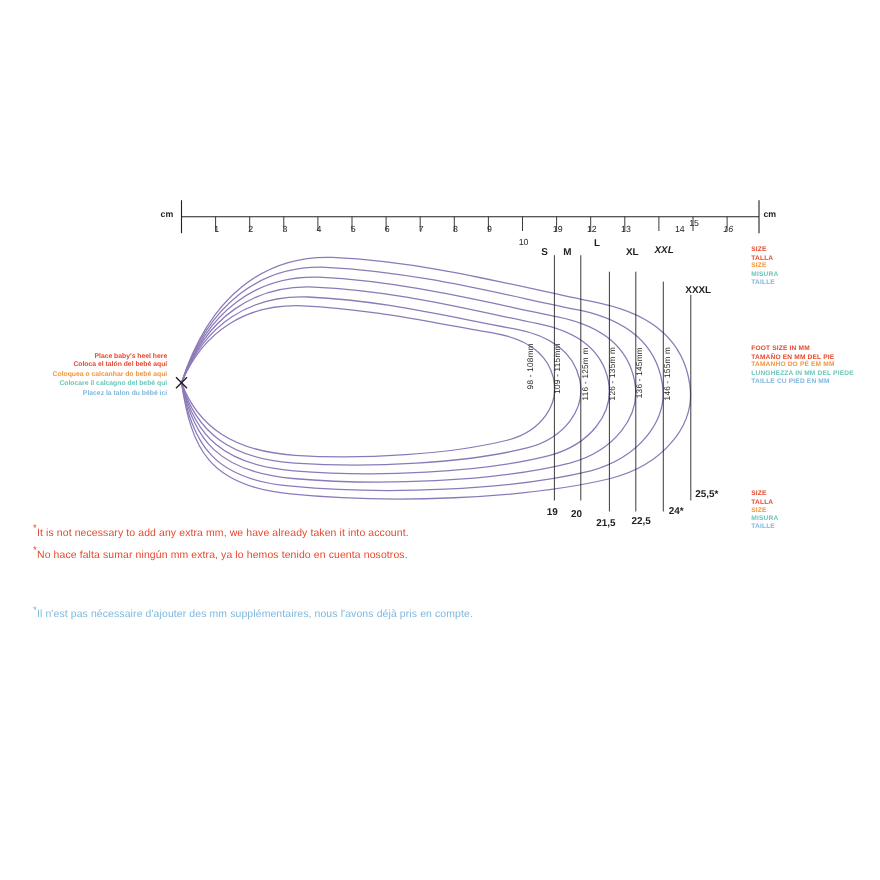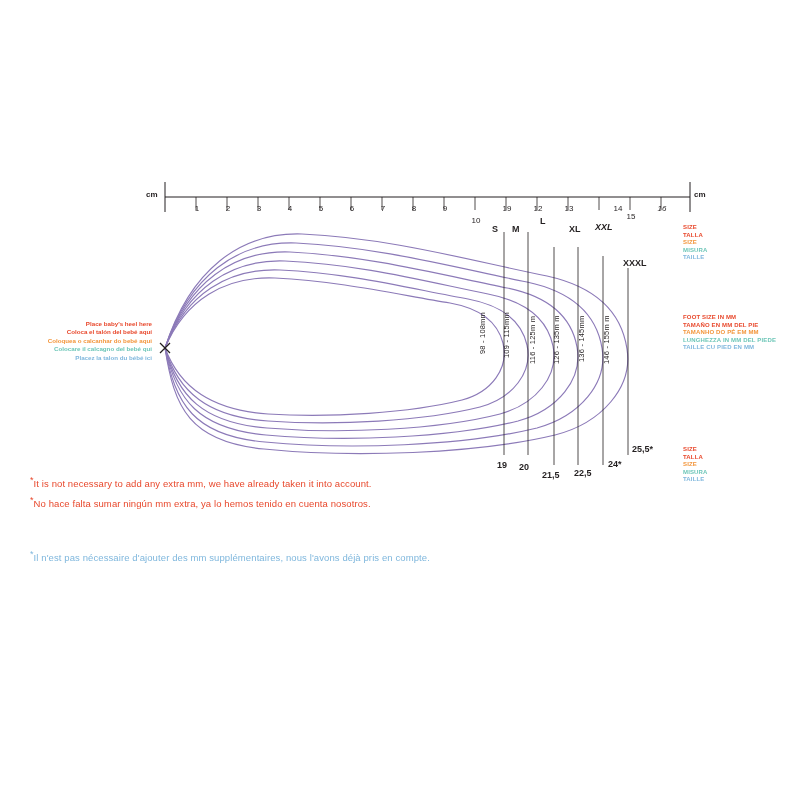--- a/index.html
+++ b/index.html
@@ -170,21 +170,21 @@
   <div class="txt ruler-num" style="left:315px; top:204px; width:12px;">5</div>
   <div class="txt ruler-num" style="left:346px; top:204px; width:12px;">6</div>
   <div class="txt ruler-num" style="left:377px; top:204px; width:12px;">7</div>
   <div class="txt ruler-num" style="left:408px; top:204px; width:12px;">8</div>
   <div class="txt ruler-num" style="left:439px; top:204px; width:12px;">9</div>
   <div class="txt ruler-num" style="left:468px; top:216px; width:16px;">10</div>
   <div class="txt ruler-num" style="left:499px; top:204px; width:16px;">19</div>
   <div class="txt ruler-num" style="left:530px; top:204px; width:16px;">12</div>
   <div class="txt ruler-num" style="left:561px; top:204px; width:16px;">13</div>
   <div class="txt ruler-num" style="left:592px; top:204px; width:16px;margin-left:18px;">14</div>
-  <div class="txt ruler-num" style="left:623px; top:212px; width:16px;">15</div>
+  <div class="txt ruler-num" style="left:623px; top:198px; width:16px;">15</div>
   <div class="txt ruler-num" style="left:654px; top:204px; width:16px;font-style:italic;">16</div>
 
   <div class="txt size-letter" style="left:492px; top:224px;">S</div>
   <div class="txt size-letter" style="left:512px; top:224px;">M</div>
   <div class="txt size-letter" style="left:540px; top:216px;">L</div>
   <div class="txt size-letter" style="left:569px; top:224px;">XL</div>
   <div class="txt size-letter" style="left:595px; top:222px;font-style:italic;">XXL</div>
   <div class="txt size-letter" style="left:623px; top:258px;">XXXL</div>
 
   <div class="txt mm-label" style="left:487px; top:345px;">98 - 108mm</div>

